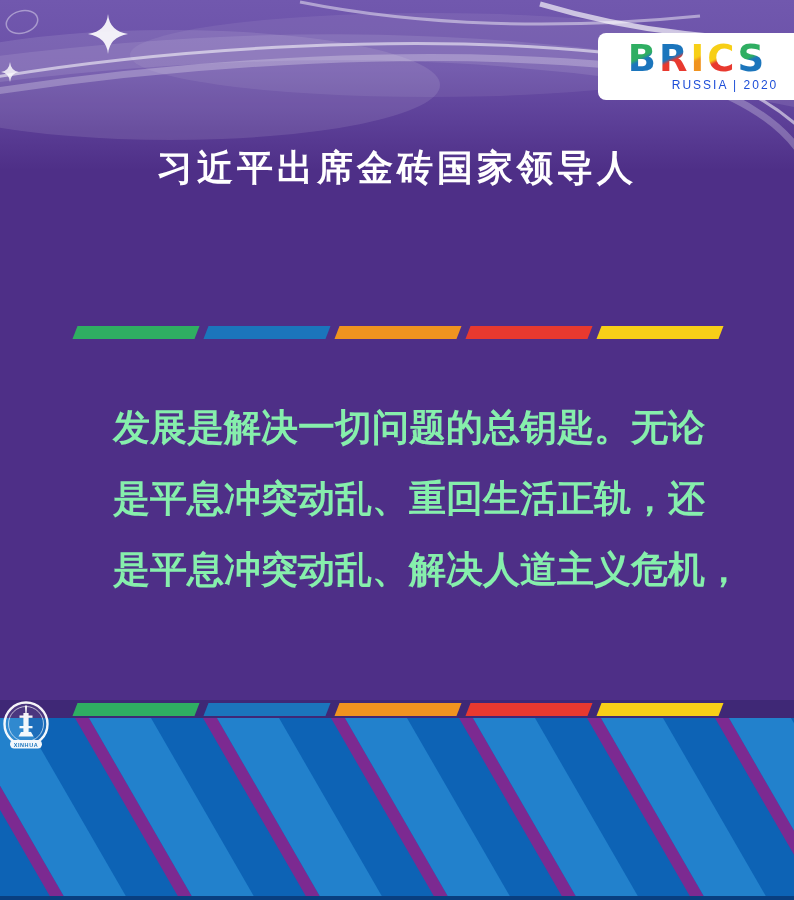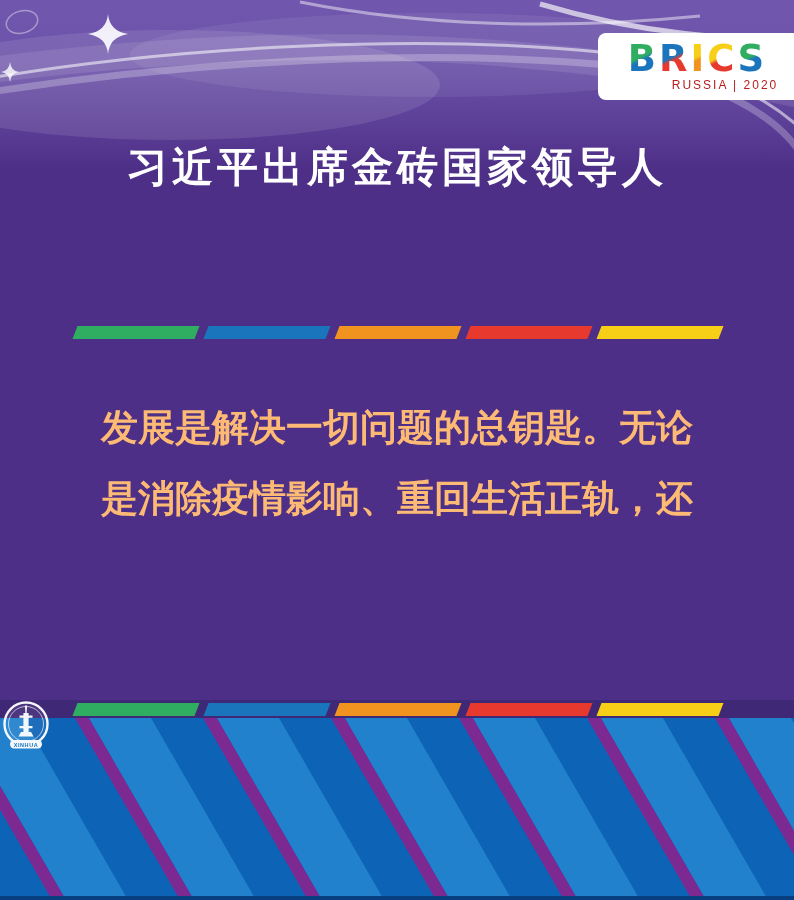--- a/index.html
+++ b/index.html
@@ -27,36 +27,36 @@
     font-family:"DejaVu Sans","Liberation Sans",sans-serif;
     transform:scaleY(1.02);
   }
   .brics-subtitle{
     margin-top:1px;text-align:center;padding-left:58px;
     font-size:12px;letter-spacing:2px;font-weight:500;
   }
   
   .title{
     position:absolute;left:0;top:134px;width:794px;text-align:center;
-    color:#ffffff;font-weight:900;font-size:41px;line-height:67px;
+    color:#ffffff;font-weight:900;font-size:36px;line-height:67px;
     letter-spacing:4px;font-family:"DejaVu Sans","Liberation Sans",sans-serif;
     z-index:3;
   }
   
   .divider{
     position:absolute;left:75px;width:646px;height:13px;
     display:flex;gap:9px;z-index:4;
   }
   .divider .seg{flex:1;transform:skewX(-21deg);}
   .divider-top{top:326px;}
   .divider-bottom{top:3px;}
   
   .quote{
-    position:absolute;left:101px;top:392px;width:630px;
-    color:#fdba74;font-size:37px;line-height:71px;font-weight:700;
+    position:absolute;left:113px;top:392px;width:630px;
+    color:#86efac;font-size:37px;line-height:71px;font-weight:700;
     font-family:"DejaVu Serif","Liberation Serif",serif;
     white-space:nowrap;z-index:3;
   }
   
   .bottom-section{
     position:absolute;left:0;top:700px;width:794px;height:200px;
   }
   .bottom-section > svg{position:absolute;left:0;top:0;}
   .xinhua-logo{
     position:absolute;left:369px;top:114px;width:52px;height:58px;z-index:6;
@@ -84,38 +84,39 @@
   </div>
 
   <div class="brics-box">
     <div class="brics-letters">
       <span class="brics-letter" style="background: linear-gradient(155deg, rgb(47, 174, 98) 46%, rgb(27, 117, 188) 54%) text; color: transparent;">B</span>
       <span class="brics-letter" style="background: linear-gradient(155deg, rgb(27, 117, 188) 46%, rgb(232, 57, 47) 54%) text; color: transparent;">R</span>
       <span class="brics-letter" style="background: linear-gradient(155deg, rgb(247, 207, 23) 46%, rgb(240, 147, 31) 54%) text; color: transparent;">I</span>
       <span class="brics-letter" style="background: linear-gradient(155deg, rgb(247, 207, 23) 46%, rgb(232, 57, 47) 54%) text; color: transparent;">C</span>
       <span class="brics-letter" style="background: linear-gradient(155deg, rgb(47, 174, 98) 46%, rgb(27, 117, 188) 54%) text; color: transparent;">S</span>
     </div>
-    <div class="brics-subtitle" style="color: #b91c1c;">RUSSIA | 2020</div>
+    <div class="brics-subtitle" style="color: #1d4ed8;">RUSSIA | 2020</div>
   </div>
 
   <div class="title">
     <div>习近平出席金砖国家领导人</div>
   </div>
 
   <div class="divider divider-top">
       <span class="seg" style="background: rgb(47, 174, 98);"></span>
       <span class="seg" style="background: rgb(27, 117, 188);"></span>
       <span class="seg" style="background: rgb(240, 147, 31);"></span>
       <span class="seg" style="background: rgb(232, 57, 47);"></span>
       <span class="seg" style="background: rgb(247, 207, 23);"></span>
     </div>
 
   <div class="quote">
     <div>发展是解决一切问题的总钥匙。无论</div>
-    <div>是消除疫情影响、重回生活正轨，还</div>
+    <div>是平息冲突动乱、重回生活正轨，还</div>
+    <div>是平息冲突动乱、解决人道主义危机，</div>
   </div>
 
   <div class="bottom-section">
     <svg id="stripes" width="794" height="200" viewBox="0 0 794 200">
       <rect id="stripes-bg" x="0" y="0" width="794" height="200" fill="#3f2876"></rect>
       <rect id="stripes-base" x="0" y="18" width="794" height="182" fill="#0d63b5"></rect>
       <g id="stripe-group" transform="skewX(30)">
           <rect x="-63.400000000000006" y="18" width="14" height="182" fill="#7c2a91"></rect>
           <rect x="-49.400000000000006" y="18" width="62" height="182" fill="#2281cc"></rect>
           <rect x="64.6" y="18" width="14" height="182" fill="#7c2a91"></rect>

